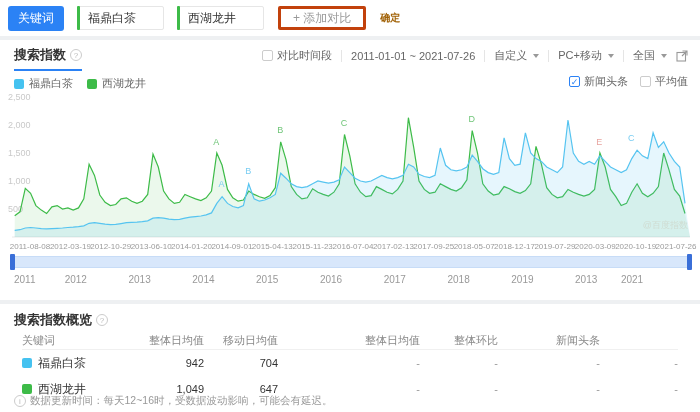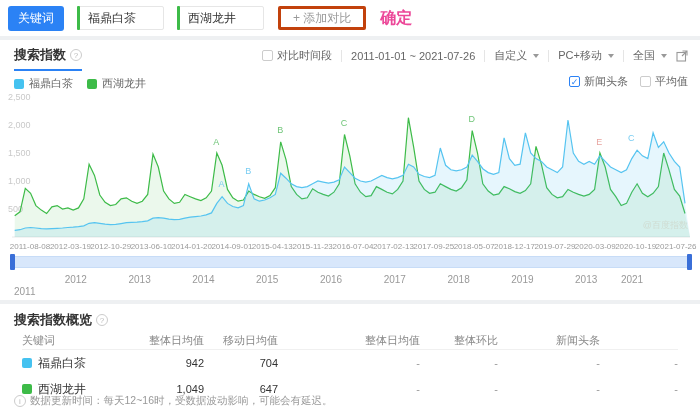--- a/index.html
+++ b/index.html
@@ -5,21 +5,21 @@
   * { margin:0; padding:0; box-sizing:border-box; }
   html,body { width:700px; height:412px; background:#eef0f2; font-family:"Liberation Sans", sans-serif; overflow:hidden; }
   .panel { background:#fff; position:relative;padding-left:8px; }
 
   
   .topbar { height:36px; display:flex; align-items:center; gap:14px; padding-left:8px; }
   .kw-btn { background:#2b82f5; color:#fff; font-size:12px; padding:4px 10px; border-radius:3px; cursor:pointer; }
   .kw-chip { display:flex; align-items:center; border:1px solid #e6e6e6; border-radius:2px; height:24px; min-width:86px; background:#fff; position:relative; padding-left:9px; padding-right:10px; font-size:12px; color:#333; cursor:pointer; }
   .kw-chip::before { content:""; position:absolute; left:-2px; top:-1px; bottom:-1px; width:3px; background:#3dbb48; border-radius:1px; }
   .add-chip { border:3px solid #c2410c; border-radius:2px; height:24px; display:flex; align-items:center; padding:0 12px; font-size:12px; color:#999; cursor:pointer; }
-  .confirm { color:#ec4899; font-size:16px; font-weight:bold; cursor:pointer; }
+  .confirm { color:#a16207; font-size:10px; font-weight:bold; cursor:pointer; }
 
   
   .chart-panel { margin-top:4px; height:260px; }
   .tab { position:absolute; left:14px; top:6px; font-size:13px; font-weight:bold; color:#333; padding-bottom:5px; border-bottom:2px solid #2b82f5; cursor:pointer; display:flex; align-items:center; gap:4px; }
   .qicon { display:inline-block; width:12px; height:12px; border:1px solid #ccc; border-radius:50%; color:#bbb; font-size:8px; line-height:11px; text-align:center; font-weight:normal; }
   .controls { position:absolute; right:12px; top:8px; display:flex; align-items:center; gap:9px; font-size:11px; color:#666; }
   .sep { width:1px; height:12px; background:#e5e5e5; }
   .cbox { display:inline-block; width:11px; height:11px; border:1px solid #ccc; border-radius:2px; background:#fff; vertical-align:-1px; }
   .cbox.checked { border-color:#2b82f5; color:#2b82f5; font-size:9px; line-height:10px; text-align:center; }
   .ctrl { display:flex; align-items:center; gap:4px; cursor:pointer; }
@@ -29,21 +29,21 @@
   .legend { position:absolute; left:14px; top:36px; display:flex; align-items:center; gap:14px; font-size:11px; color:#666; }
   .legend-item { display:flex; align-items:center; gap:5px; cursor:pointer; }
   .sq { width:10px; height:10px; border-radius:2px; }
   .chart-svg { position:absolute; left:0; top:52px; }
 
   
   .slider-track { position:absolute; left:10px; right:8px; top:216px; height:12px; background:#d8e7fb; border:1px solid #c7dcf7; cursor:pointer; }
   .slider-handle { position:absolute; top:214px; width:5px; height:16px; background:#3a6fd8; border-radius:1px; cursor:ew-resize; }
   .years { position:absolute; left:0; top:234px; width:100%; height:14px; font-size:10px; color:#999; }
   .years span { position:absolute; transform:translateX(-50%); }
-  .years span:first-child { transform:none;margin-top:12px; }
+  .years span:first-child { transform:none; }
 
   
   .overview-panel { margin-top:4px; height:108px; }
   .ov-title { position:absolute; left:14px; top:7px; font-size:13px; font-weight:bold; color:#333; display:flex; align-items:center; gap:4px; }
   .ov-table { position:absolute; left:22px; top:28px; width:656px; }
   .ov-row { display:grid; grid-template-columns:98px 84px 74px 142px 78px 102px 78px; align-items:center; height:22px; }
   .ov-row.head { color:#888; font-size:11px; border-bottom:1px solid #f0f0f0; height:18px; }
   .ov-row .num { text-align:right; font-size:11px; color:#333; }
   .ov-row.head .num { color:#888; }
   .ov-row .dash { text-align:right; font-size:11px; color:#999; }

